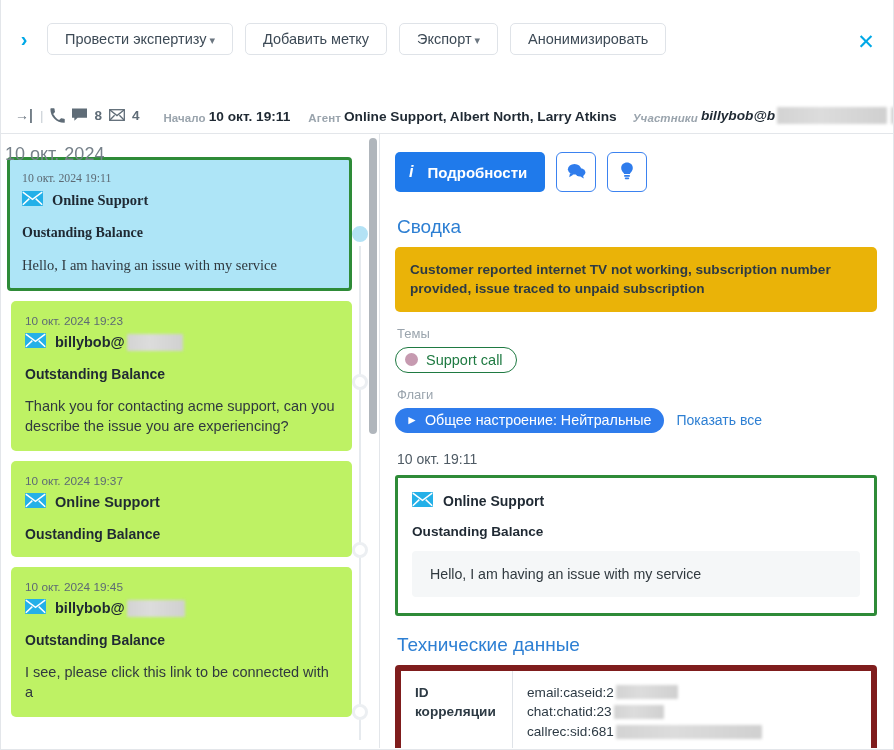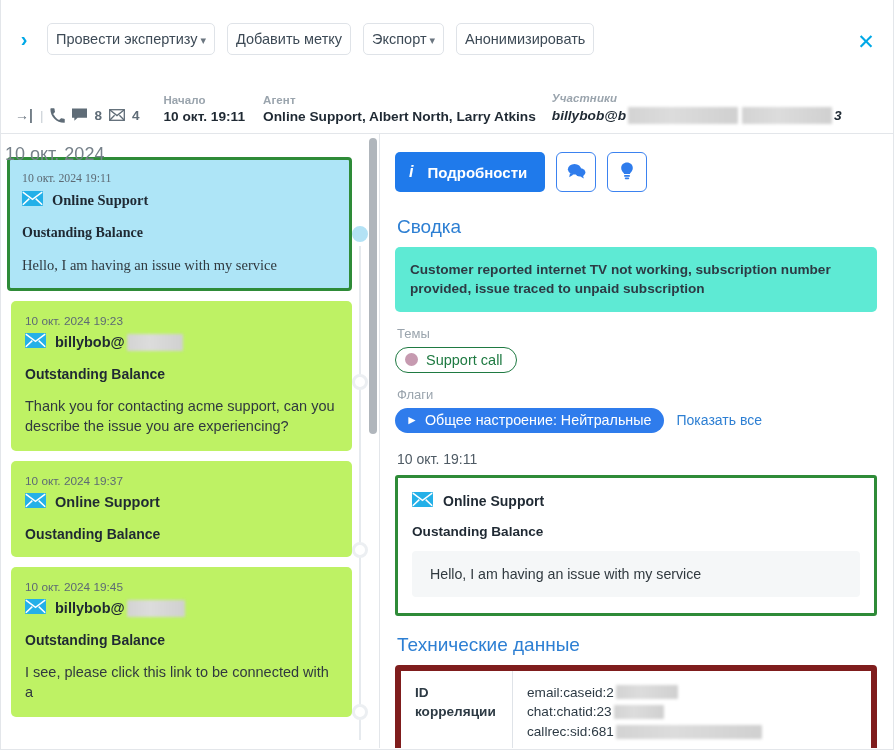--- a/index.html
+++ b/index.html
@@ -32,21 +32,21 @@
     display: flex; align-items: center; justify-content: center;
     color: #00a8e6;
     font-size: 20px; font-weight: bold;
     cursor: pointer;
     flex: 0 0 auto;
     line-height: 1;
   }
   .tb-buttons { display: flex; align-items: center; gap: 12px; margin-left: 10px; }
   .tb-btn {
     height: 32px;
-    padding: 0 8px;
+    padding: 0 17px;
     background: #fff;
     border: 1px solid #dfe3e8;
     border-radius: 5px;
     color: #3d4a56;
     font-size: 14.5px;
     font-family: "Liberation Sans", sans-serif;
     display: flex; align-items: center; gap: 2px;
     cursor: pointer;
     white-space: nowrap;
   }
@@ -78,21 +78,21 @@
   }
   .meta-icons {
     display: flex; align-items: center; gap: 7px;
     color: #5f6c77;
     font-size: 13.5px;
     font-weight: bold;
     padding-bottom: 1px;
   }
   .meta-icons svg { display: block; }
   .meta-sep { color: #c8cfd5; font-weight: normal; }
-  .meta-field { margin-left: 22px; display: flex; flex-direction: column; gap: 3px; }
+  .meta-field { margin-left: 22px; display: flex; flex-direction: row; gap: 3px; align-items: flex-end; }
   .meta-field.p-start { margin-left: 24px; }
   .meta-field.p-agent { margin-left: 18px; margin-top: 36px; }
   .meta-field.p-part { margin-left: 20px; font-style: italic; }
   .meta-label {
     font-size: 11.5px;
     color: #9aa4ad;
     font-weight: bold;
     letter-spacing: .1px;
   }
   .meta-value {
@@ -221,21 +221,21 @@
     display: flex; align-items: center; justify-content: center;
     cursor: pointer;
   }
   .sec-title {
     font-size: 19px;
     color: #2d7fd3;
     font-weight: normal;
     margin: 24px 0 9px 2px;
   }
   .summary-box {
-    background: #5eead4;
+    background: #eab308;
     border-radius: 5px;
     padding: 13px 15px;
     font-size: 13.6px;
     font-weight: bold;
     color: #2d3a44;
     line-height: 1.42;
   }
   .field-label {
     font-size: 13px;
     color: #9aa4ad;

